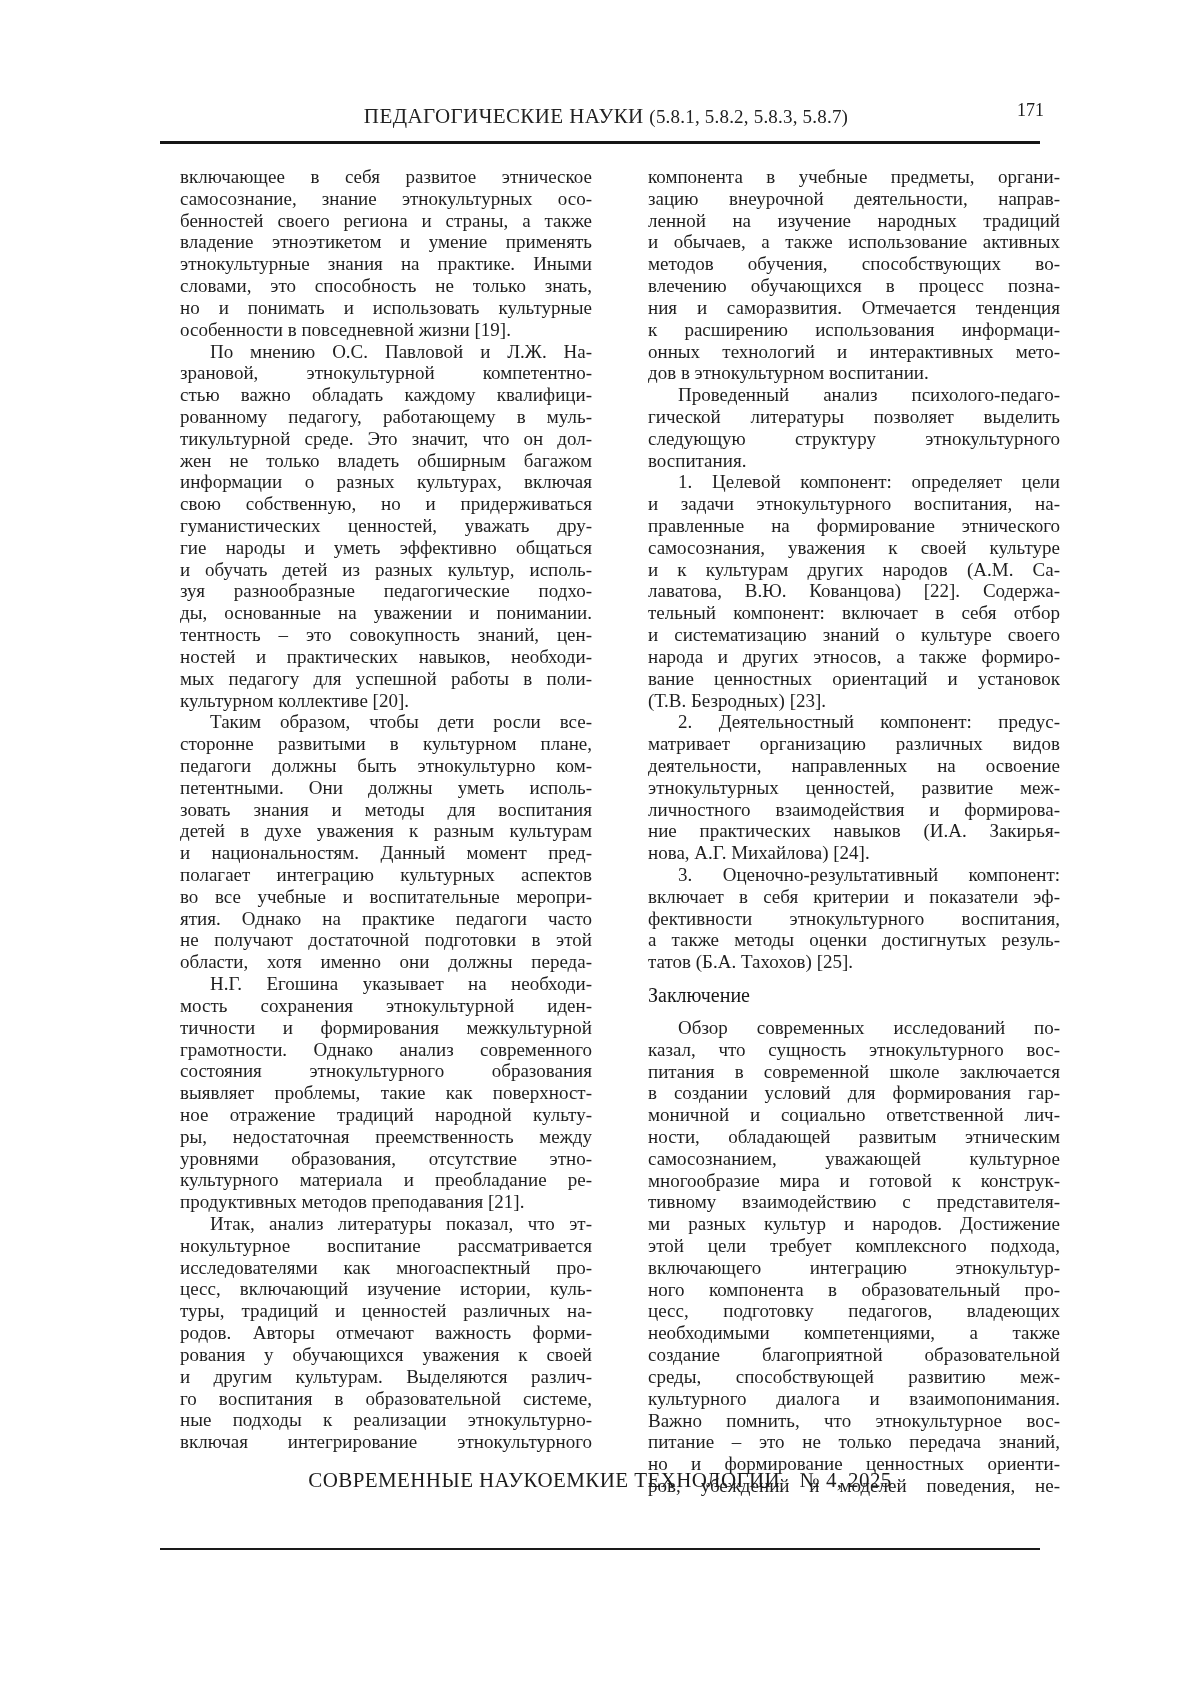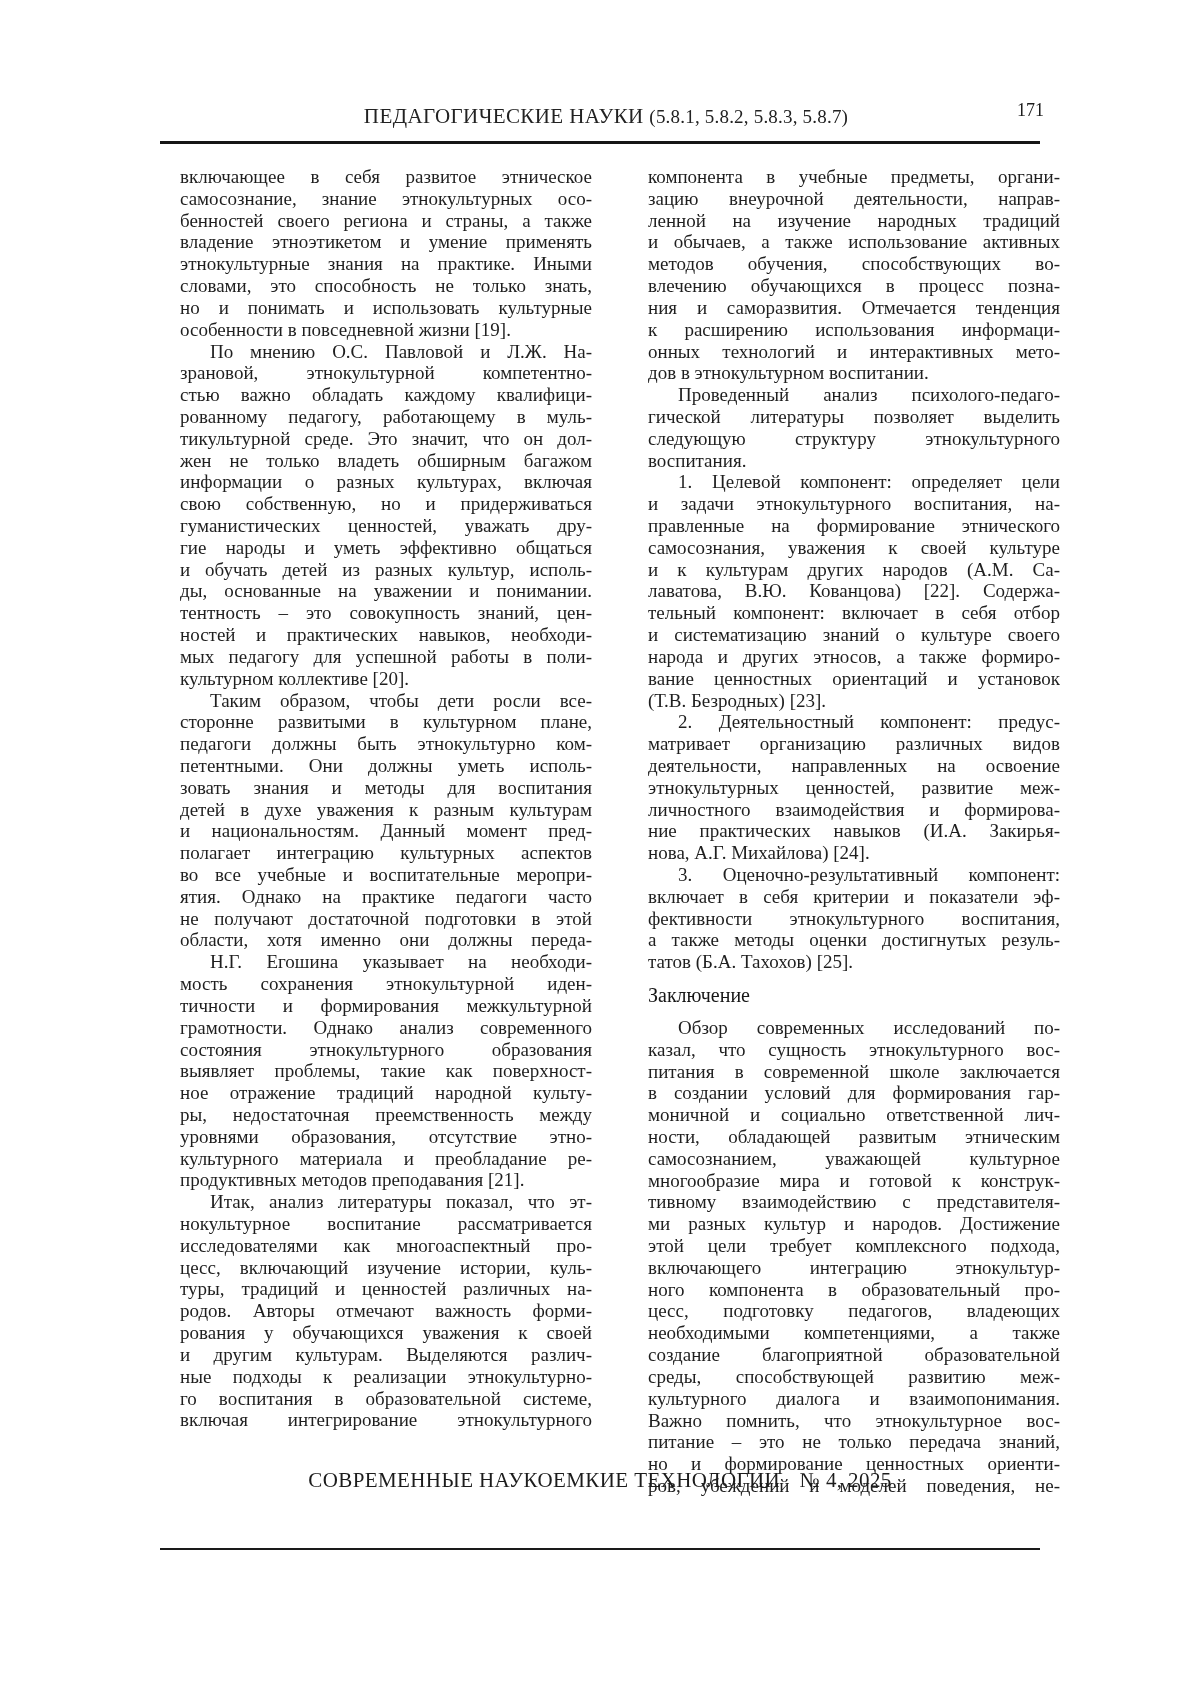--- a/index.html
+++ b/index.html
@@ -115,20 +115,21 @@
           <div class="line">зрановой, этнокультурной компетентно-</div>
           <div class="line">стью важно обладать каждому квалифици-</div>
           <div class="line">рованному педагогу, работающему в муль-</div>
           <div class="line">тикультурной среде. Это значит, что он дол-</div>
           <div class="line">жен не только владеть обширным багажом</div>
           <div class="line">информации о разных культурах, включая</div>
           <div class="line">свою собственную, но и придерживаться</div>
           <div class="line">гуманистических ценностей, уважать дру-</div>
           <div class="line">гие народы и уметь эффективно общаться</div>
           <div class="line">и обучать детей из разных культур, исполь-</div>
+          <div class="line">зуя разнообразные педагогические подхо-</div>
           <div class="line">ды, основанные на уважении и понимании.</div>
           <div class="line">тентность – это совокупность знаний, цен-</div>
           <div class="line">ностей и практических навыков, необходи-</div>
           <div class="line">мых педагогу для успешной работы в поли-</div>
           <div class="line last">культурном коллективе [20].</div>
         </div>
         <div class="para indent">
           <div class="line first">Таким образом, чтобы дети росли все-</div>
           <div class="line">сторонне развитыми в культурном плане,</div>
           <div class="line">педагоги должны быть этнокультурно ком-</div>
@@ -157,22 +158,22 @@
         </div>
         <div class="para indent">
           <div class="line first">Итак, анализ литературы показал, что эт-</div>
           <div class="line">нокультурное воспитание рассматривается</div>
           <div class="line">исследователями как многоаспектный про-</div>
           <div class="line">цесс, включающий изучение истории, куль-</div>
           <div class="line">туры, традиций и ценностей различных на-</div>
           <div class="line">родов. Авторы отмечают важность форми-</div>
           <div class="line">рования у обучающихся уважения к своей</div>
           <div class="line">и другим культурам. Выделяются различ-</div>
+          <div class="line">го воспитания в образовательной системе,</div>
           <div class="line">ные подходы к реализации этнокультурно-</div>
-          <div class="line">го воспитания в образовательной системе,</div>
           <div class="line">включая интегрирование этнокультурного</div>
         </div>
       </div>
     <div class="col">
         <div class="para">
           <div class="line first">компонента в учебные предметы, органи-</div>
           <div class="line">зацию внеурочной деятельности, направ-</div>
           <div class="line">ленной на изучение народных традиций</div>
           <div class="line">и обычаев, а также использование активных</div>
           <div class="line">методов обучения, способствующих во-</div>

